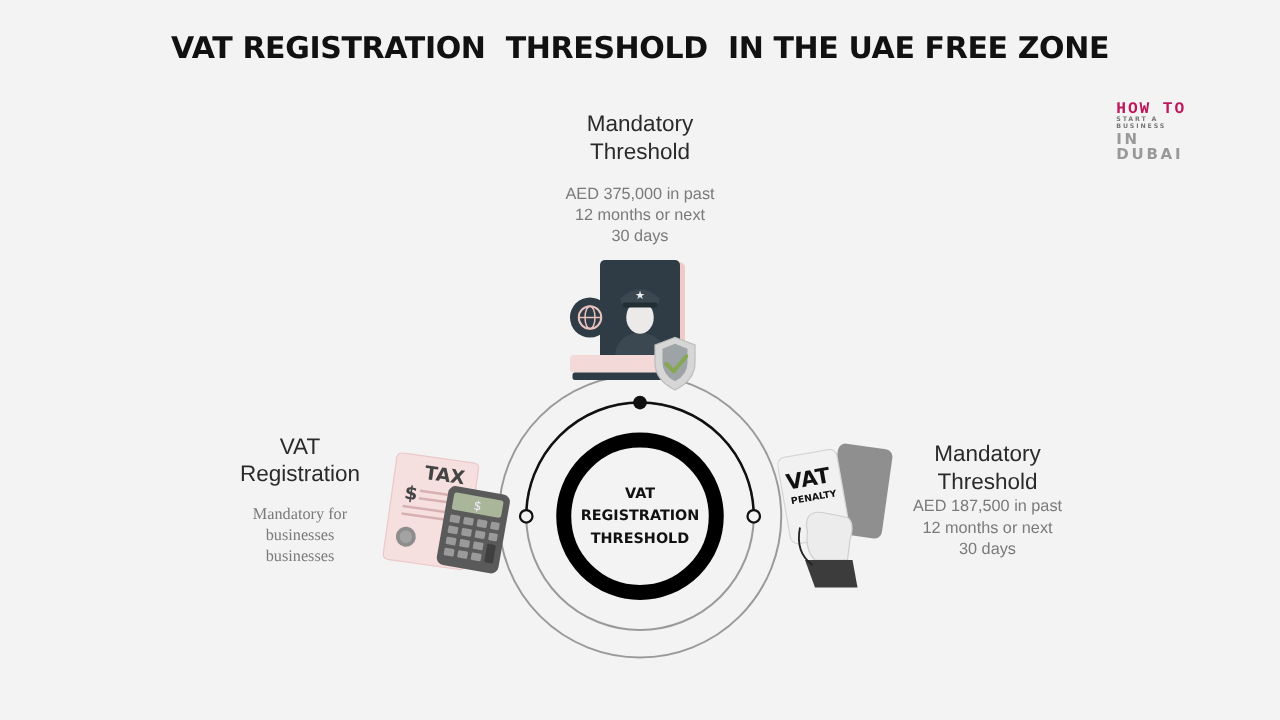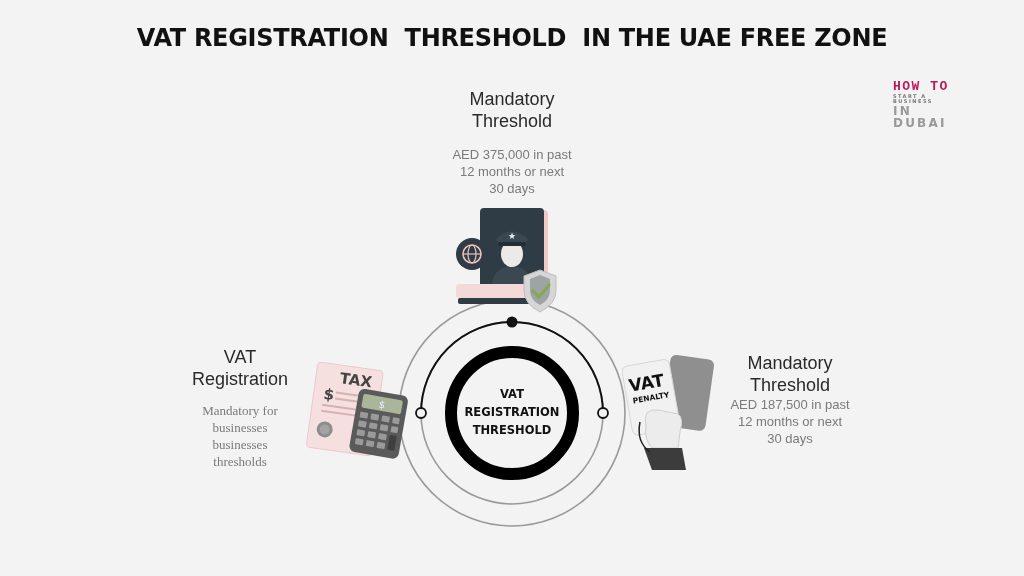--- a/index.html
+++ b/index.html
@@ -65,21 +65,20 @@
 
 <div class="block" id="blk-left">
   <div class="head">
     <div>VAT</div>
     <div>Registration</div>
   </div>
   <div class="desc">
     <div>Mandatory for</div>
     <div>businesses</div>
     <div>businesses</div>
-    <div>thresholds</div>
   </div>
 </div>
 
 <div class="block" id="blk-right">
   <div class="head">
     <div>Mandatory</div>
     <div>Threshold</div>
   </div>
   <div class="desc">
     <div>AED 187,500 in past</div>

